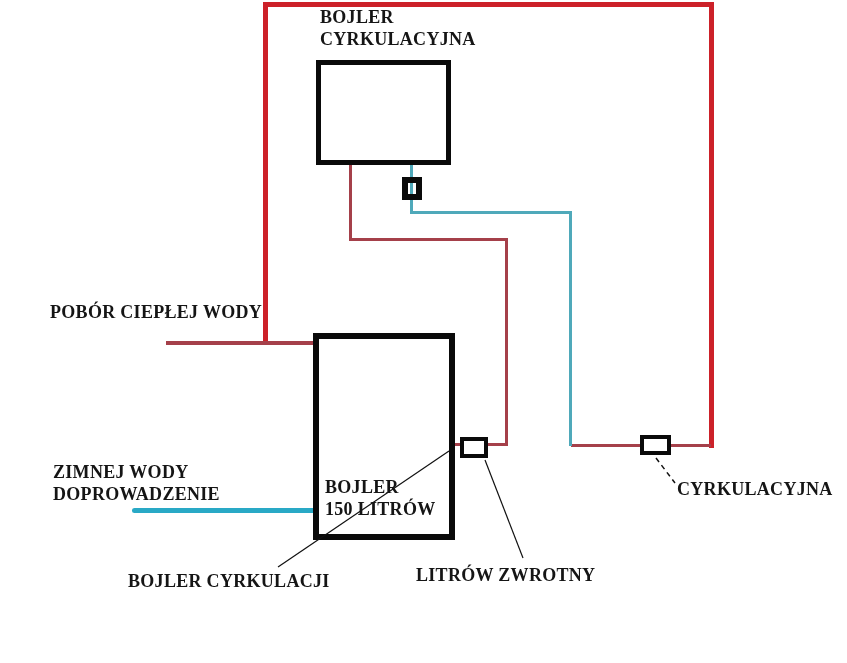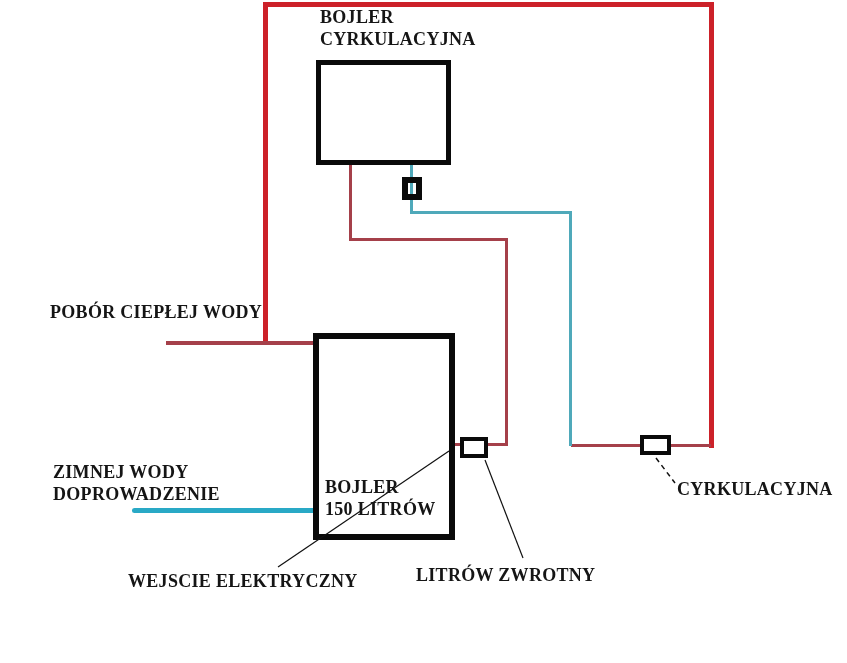--- a/index.html
+++ b/index.html
@@ -90,21 +90,21 @@
   <div class="label" style="left:25px; top:461px;">
     <div>ZIMNEJ WODY</div>
     <div>DOPROWADZENIE</div>
   </div>
 
   <div class="label" style="left:297px; top:476px;">
     <div>BOJLER</div>
     <div>150 LITRÓW</div>
   </div>
 
-  <div class="label" style="left:100px; top:570px;">WEJSCIE ELEKTRYCZNY</div>
+  <div class="label" style="left:100px; top:570px;">BOJLER CYRKULACJI</div>
 
   <div class="label" style="left:388px; top:564px;">LITRÓW ZWROTNY</div>
 
   <div class="label" style="left:649px; top:478px;">
     <div>CYRKULACYJNA</div>
   </div>
 
 </div>
 
 </body></html>

